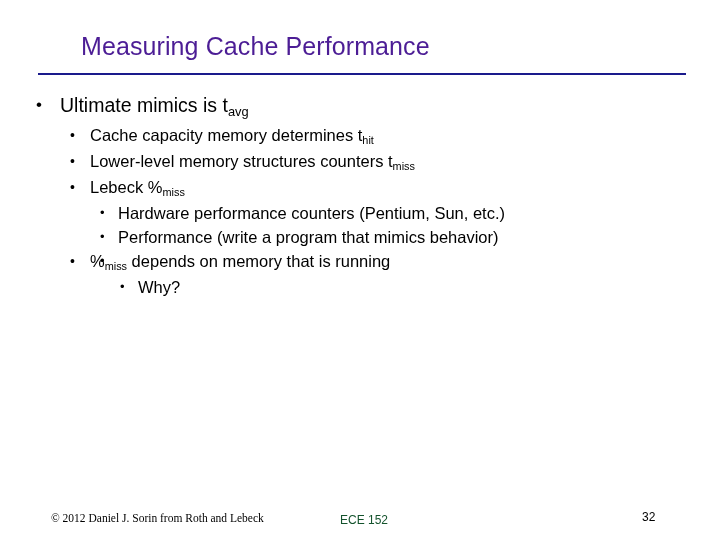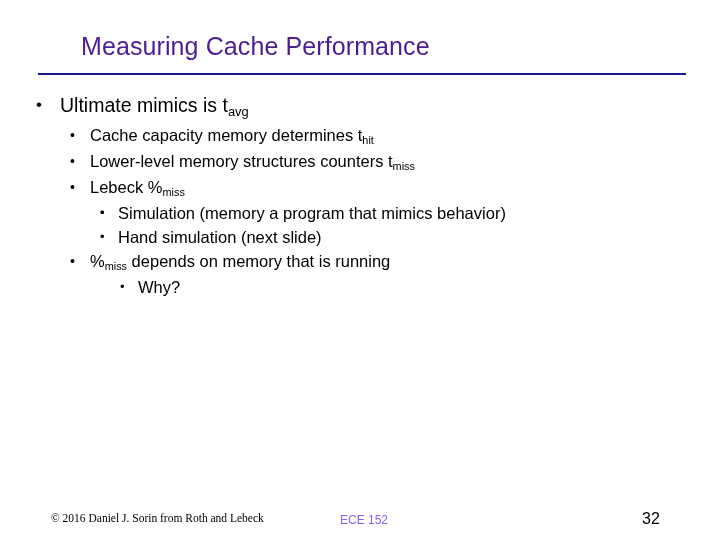--- a/index.html
+++ b/index.html
@@ -116,27 +116,27 @@
     font-family: "Liberation Serif", serif;
     color: #000000;
     white-space: nowrap;
   }
   .footer-center {
     position: absolute;
     left: 340px;
     top: 513px;
     font-size: 12px;
     font-family: "Liberation Sans", sans-serif;
-    color: #8b5cf6;
+    color: #14532d;
   }
   .footer-page {
     position: absolute;
     left: 642px;
     top: 510px;
-    font-size: 16px;
+    font-size: 12px;
     font-family: "Liberation Sans", sans-serif;
     color: #000000;
   }
 </style>
 </head>
 <body>
 
 <div class="slide">
 
   <div class="title">Measuring Cache Performance</div>
@@ -159,41 +159,41 @@
       <span>Lower-level memory structures counters t</span><sub>miss</sub>
     </div>
 
     <div class="lvl2">
       <span class="bullet">•</span>
       <span>Lebeck %</span><sub>miss</sub>
     </div>
 
     <div class="lvl3">
       <span class="bullet">•</span>
+      <span>Hardware performance counters (Pentium, Sun, etc.)</span>
     </div>
 
     <div class="lvl3">
       <span class="bullet">•</span>
-      <span>Simulation (memory a program that mimics behavior)</span>
+      <span>Performance (write a program that mimics behavior)</span>
     </div>
 
     <div class="lvl3">
       <span class="bullet">•</span>
-      <span>Hand simulation (next slide)</span>
     </div>
 
     <div class="lvl2">
       <span class="bullet">•</span>
       <span>%</span><sub>miss</sub><span> depends on memory that is running</span>
     </div>
 
     <div class="lvl4">
       <span class="bullet">•</span>
       <span>Why?</span>
     </div>
 
   </div>
 
-  <div class="footer-copyright">© 2016 Daniel J. Sorin from Roth and Lebeck</div>
+  <div class="footer-copyright">© 2012 Daniel J. Sorin from Roth and Lebeck</div>
   <div class="footer-center">ECE 152</div>
   <div class="footer-page">32</div>
 
 </div>
 
 </body></html>

